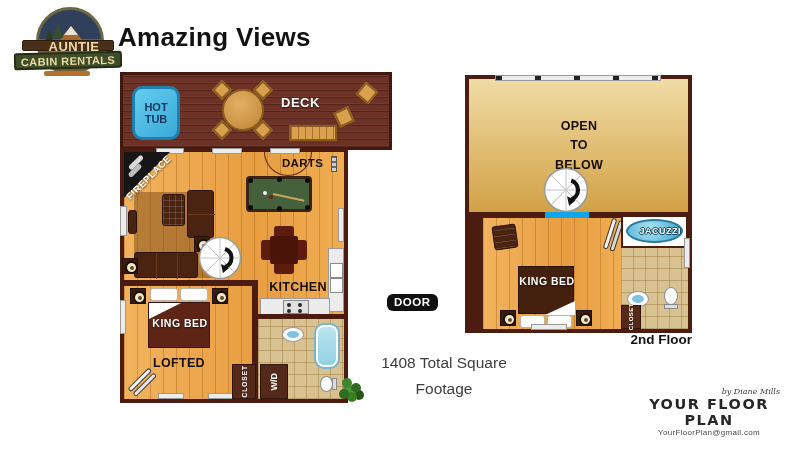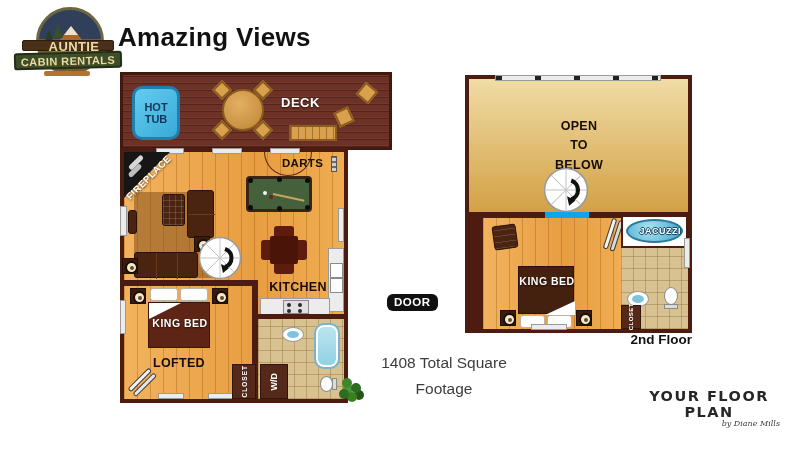--- a/index.html
+++ b/index.html
@@ -275,17 +275,18 @@
     </div>
     <div class="abs" style="left:152px;top:226px;width:20px;height:24px;background:#54291a;border:1px solid #32150a;box-sizing:border-box;display:flex;align-items:center;justify-content:center;">
       <span class="vtext" style="color:#fff;font-size:6px;font-weight:bold;letter-spacing:.5px;">CLOSET</span>
     </div>
     <div class="abs win" style="left:215px;top:159px;width:6px;height:30px;"></div>
   </div>
 
   <div class="abs" style="left:588px;top:332px;width:104px;text-align:right;color:#141414;font-weight:bold;font-size:13.5px;">2nd Floor</div>
 
   <div class="abs" style="left:626px;top:388px;width:166px;text-align:center;">
+    <div style="font-size:8px;font-style:italic;color:#3a3a3a;text-align:right;padding-right:12px;margin-top:-1px;font-family:'DejaVu Serif',serif;">by Diane Mills</div>
     <div style="font-size:14.5px;font-weight:bold;letter-spacing:1.5px;color:#262626;font-family:'DejaVu Sans',sans-serif;">YOUR FLOOR PLAN</div>
-    <div style="font-size:8px;font-style:italic;color:#3a3a3a;text-align:right;padding-right:12px;margin-top:-1px;font-family:'DejaVu Serif',serif;">by Diane Mills</div>
+    <div style="font-size:8px;color:#4a4a4a;letter-spacing:.3px;">YourFloorPlan@gmail.com</div>
   </div>
 
 </div>
 
 </body></html>

